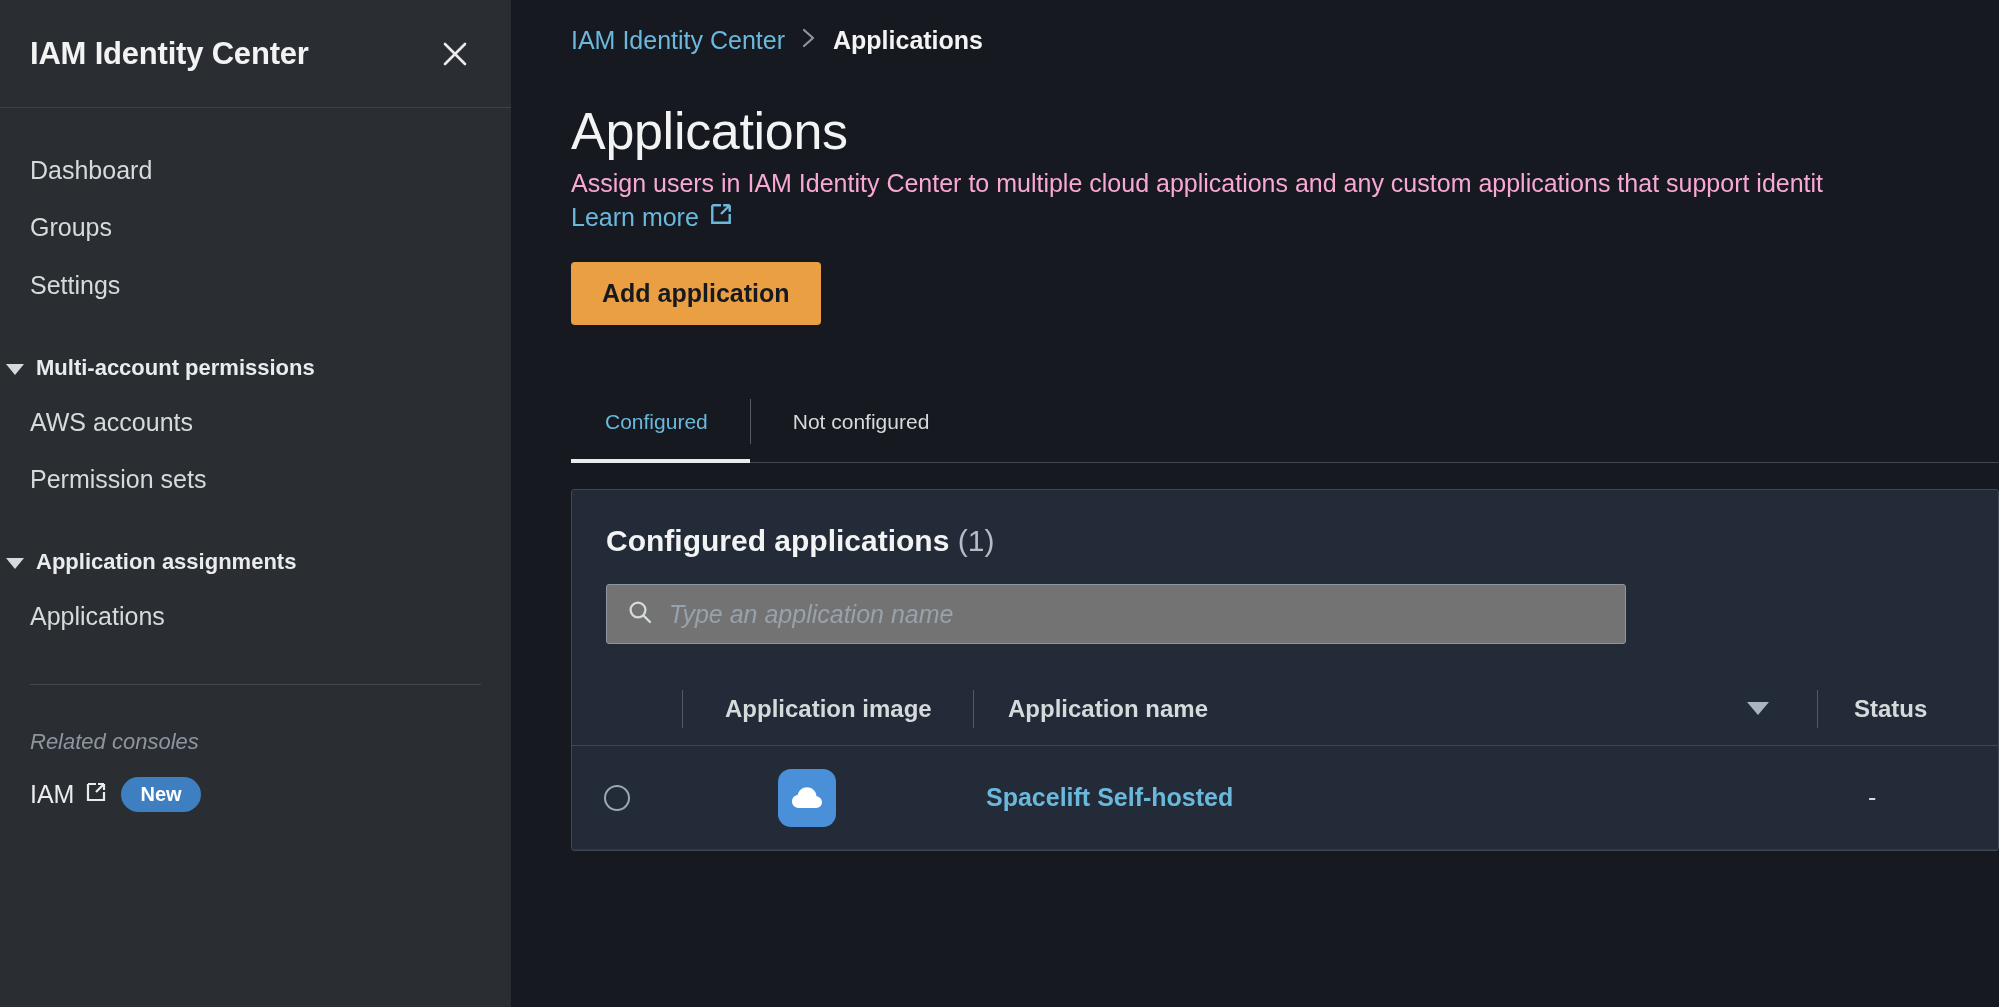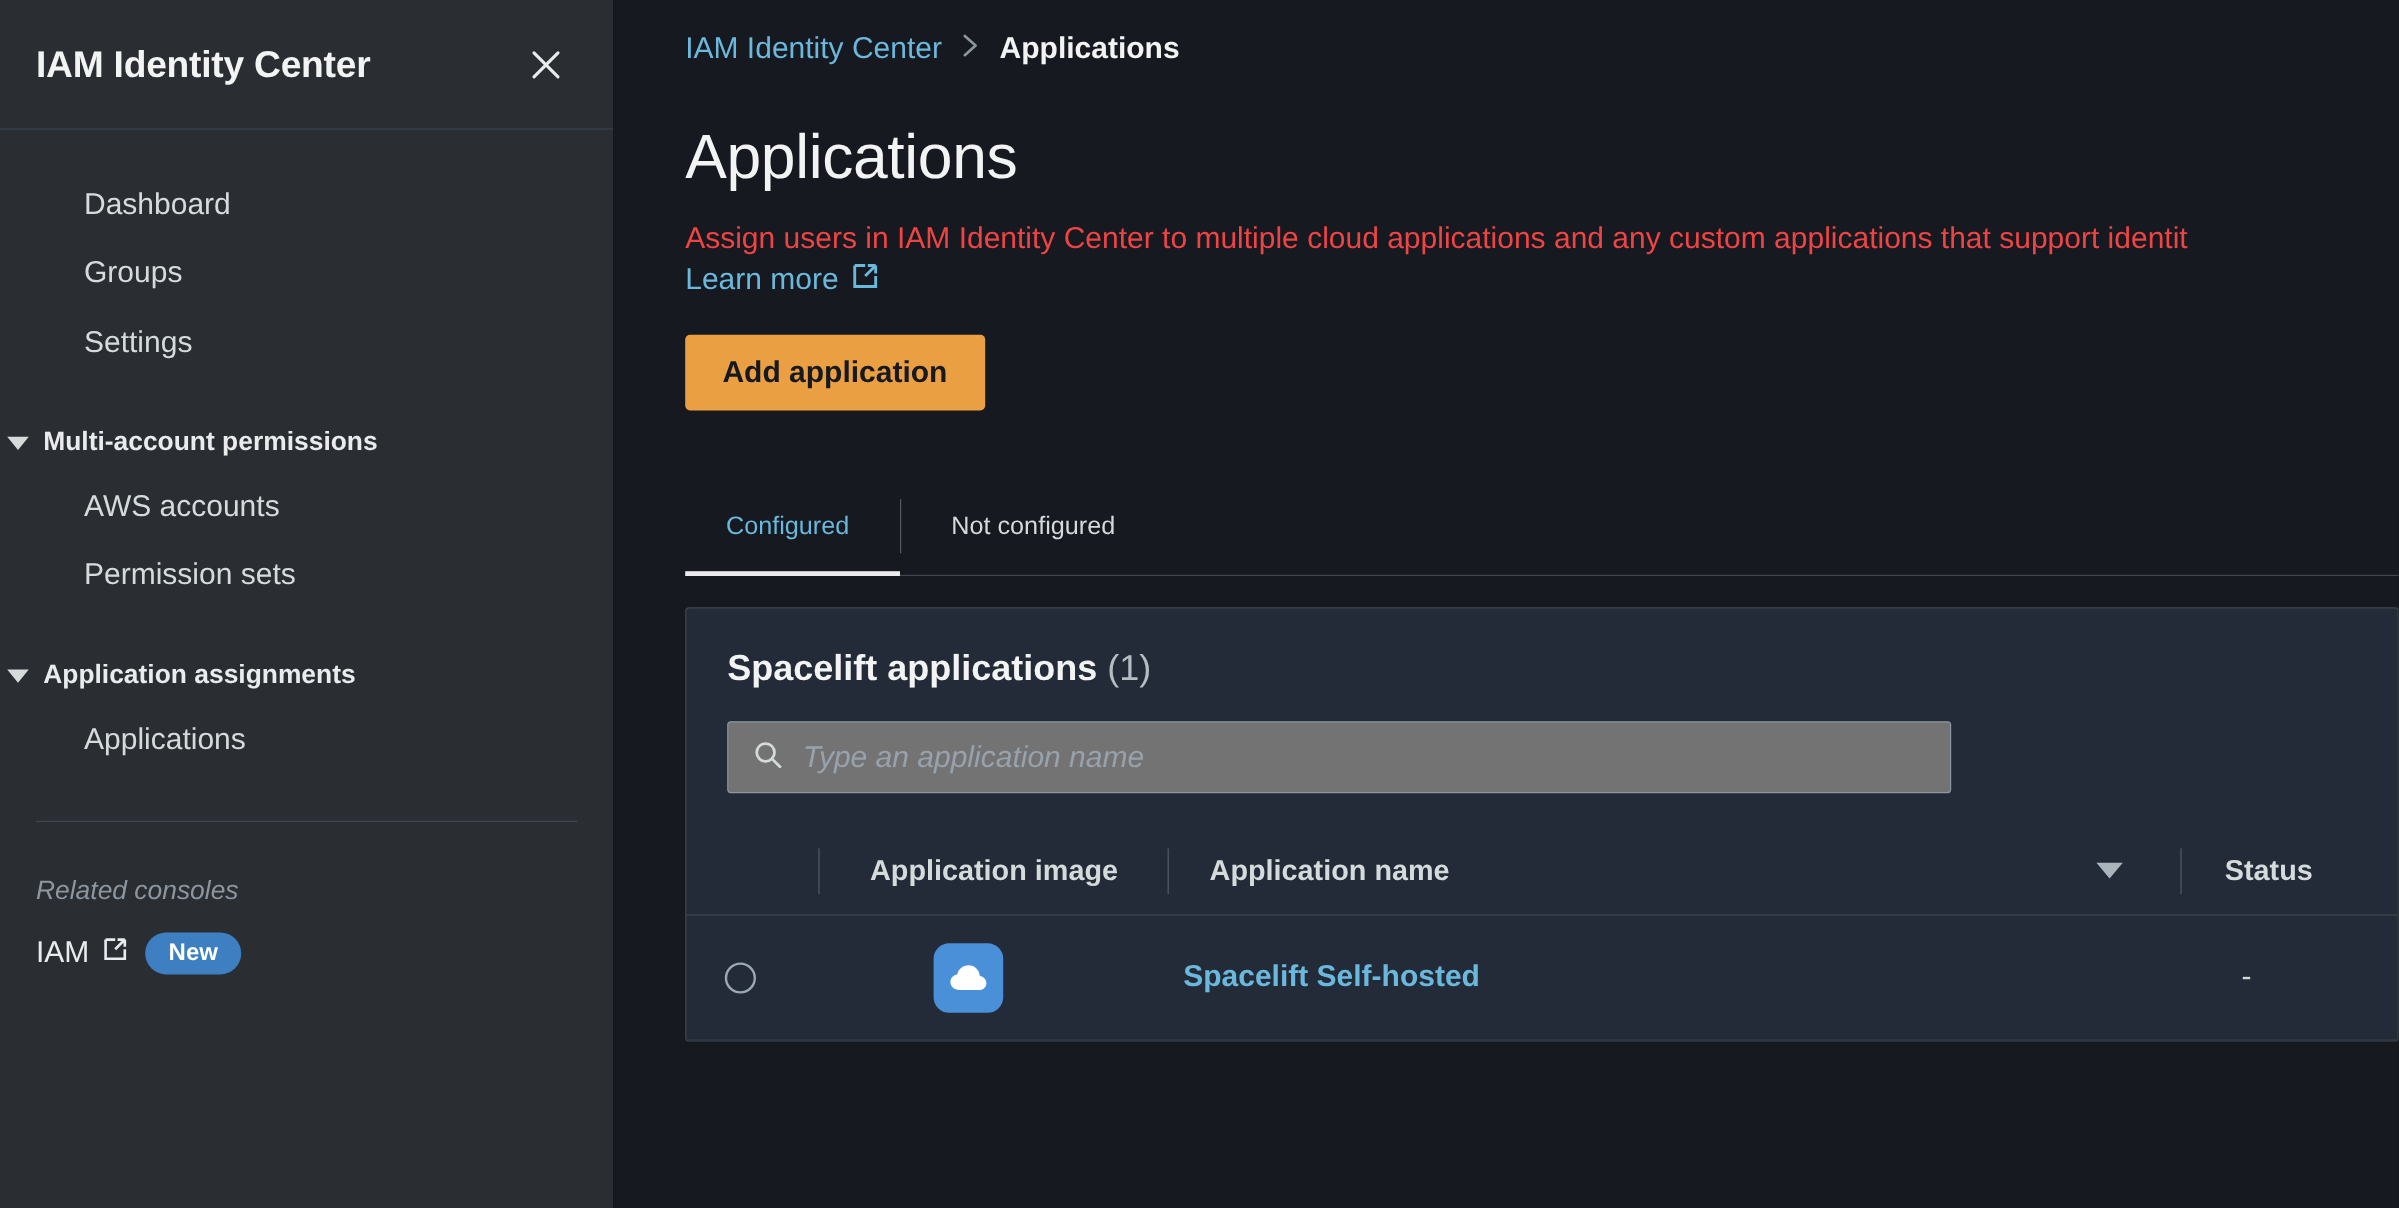--- a/index.html
+++ b/index.html
@@ -54,21 +54,20 @@
     padding-top: 34px;
     flex: 1 1 auto;
   }
   .nav-link {
     display: block;
     font-size: 25px;
     color: #d5dbdb;
     padding: 13px 30px 13px 30px;
     cursor: pointer;
     line-height: 1.25;
-    margin-left: 40px;
   }
   .nav-section {
     display: flex;
     align-items: center;
     gap: 12px;
     padding: 13px 30px 13px 6px;
     margin-top: 28px;
     cursor: pointer;
   }
   .nav-section .caret {
@@ -152,22 +151,22 @@
 
   .page-title {
     font-size: 52px;
     font-weight: normal;
     color: #f2f3f3;
     margin-top: 46px;
     letter-spacing: -0.3px;
   }
   .page-desc {
     font-size: 25px;
-    color: #ef4444;
-    margin-top: 24px;
+    color: #f9a8d4;
+    margin-top: 8px;
     white-space: nowrap;
   }
   .learn-more {
     display: inline-flex;
     align-items: center;
     gap: 10px;
     font-size: 25px;
     color: #6bb8dd;
     margin-top: 4px;
     cursor: pointer;
@@ -433,21 +432,21 @@
     <div class="tabs">
       <div class="tab active">Configured</div>
       <div class="tab-sep"></div>
       <div class="tab">Not configured</div>
     </div>
 
     <section class="panel">
 
       <div class="panel-head">
         <div class="panel-title">
-          <span>Spacelift applications</span>
+          <span>Configured applications</span>
           <span class="count">(1)</span>
         </div>
       </div>
 
       <div class="search-wrap">
         <span>
           <svg width="26" height="26" viewBox="0 0 26 26" aria-hidden="true">
             <circle cx="11" cy="11" r="7.4" stroke="#d5dbdb" stroke-width="2.3" fill="none"></circle>
             <path d="M16.6 16.6 L23 23" stroke="#d5dbdb" stroke-width="2.3" stroke-linecap="round"></path>
           </svg>

